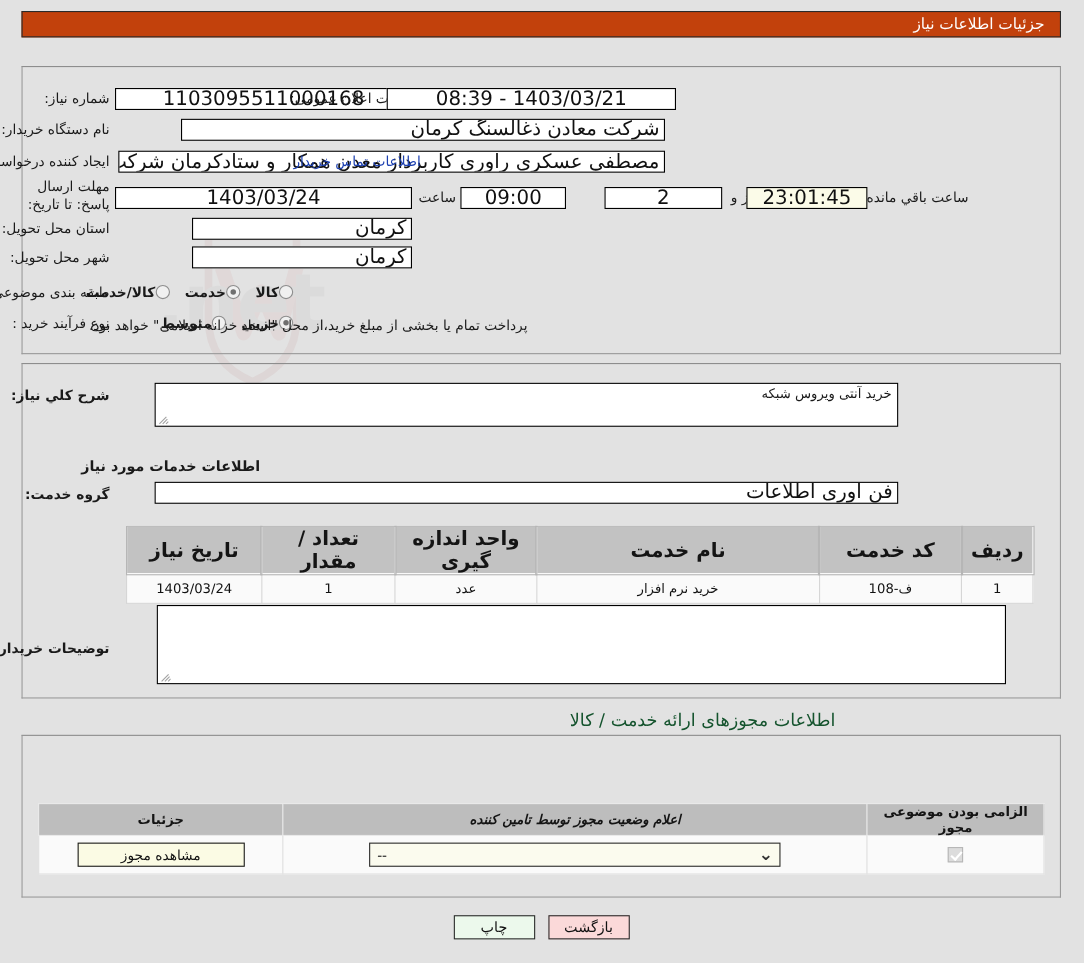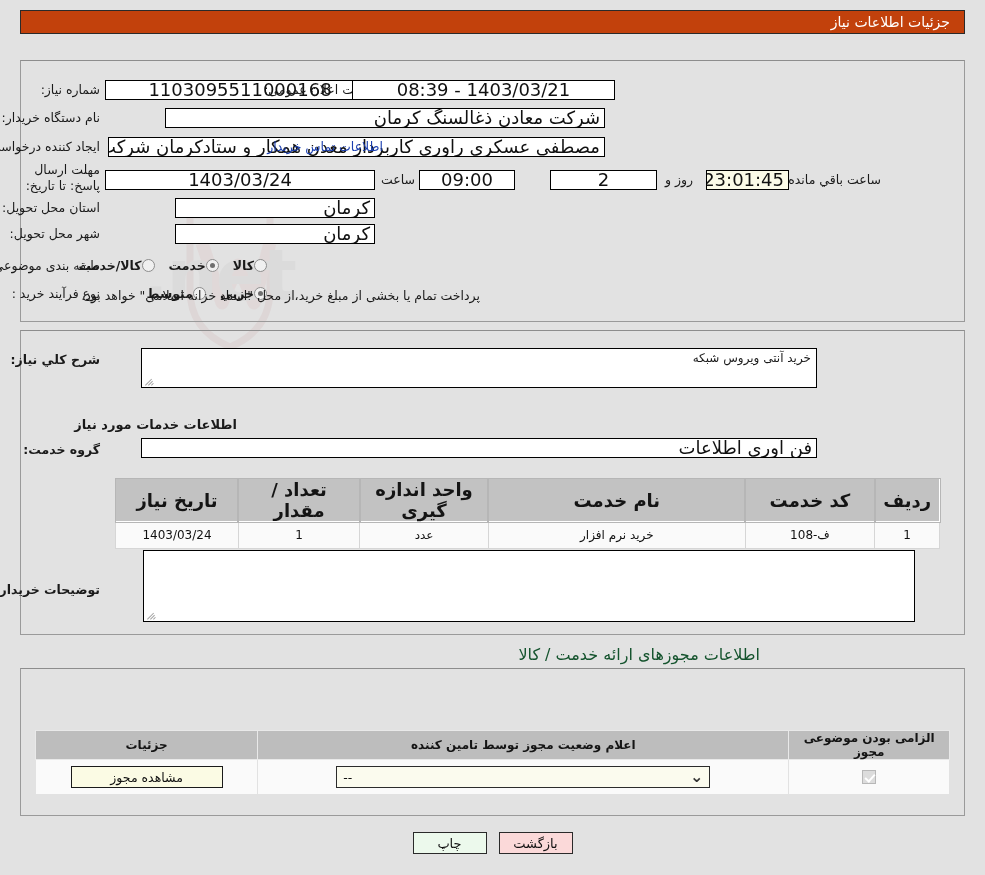--- a/index.html
+++ b/index.html
@@ -358,21 +358,21 @@
 <div class="row" style="right:470px; top:170px;">
   <div class="fld center" style="width:96px;">09:00</div>
 </div>
 <div class="row" style="right:328px; top:170px;">
   <div class="fld center" style="width:107px;">2</div>
 </div>
 <div class="row" style="right:292px; top:172px;">
   <span class="lbl">روز و</span>
 </div>
 <div class="row" style="right:196px; top:170px;">
-  <div class="fld center fld-yellow" style="width:83px;">23:01:45</div>
+  <div class="fld center fld-yellow" style="width:110px;">23:01:45</div>
 </div>
 <div class="row" style="right:104px; top:172px;">
   <span class="lbl">ساعت باقي مانده</span>
 </div>
 
 <div class="row" style="right:885px; top:200px;">
   <span class="lbl">استان محل تحویل:</span>
 </div>
 <div class="row" style="right:610px; top:198px;">
   <div class="fld" style="width:200px;">کرمان</div>
@@ -465,21 +465,21 @@
       <i></i>
     </span>
 </div>
 
 <div class="outside-label" style="right:225px; top:645px;">اطلاعات مجوزهای ارائه خدمت / کالا</div>
 
 <table class="ptable" style="right:35px; top:730px; width:915px;">
   <thead>
     <tr>
       <th style="width:160px;">الزامی بودن موضوعی مجوز</th>
-      <th style="width:540px;">اعلام وضعیت مجوز توسط تامین کننده</th>
+      <th style="width:540px;font-style:italic;">اعلام وضعیت مجوز توسط تامین کننده</th>
       <th style="width:215px;">جزئیات</th>
     </tr>
   </thead>
   <tbody>
     <tr>
       <td>
         <span class="chk"></span>
       </td>
       <td>
         <div class="ddl">

